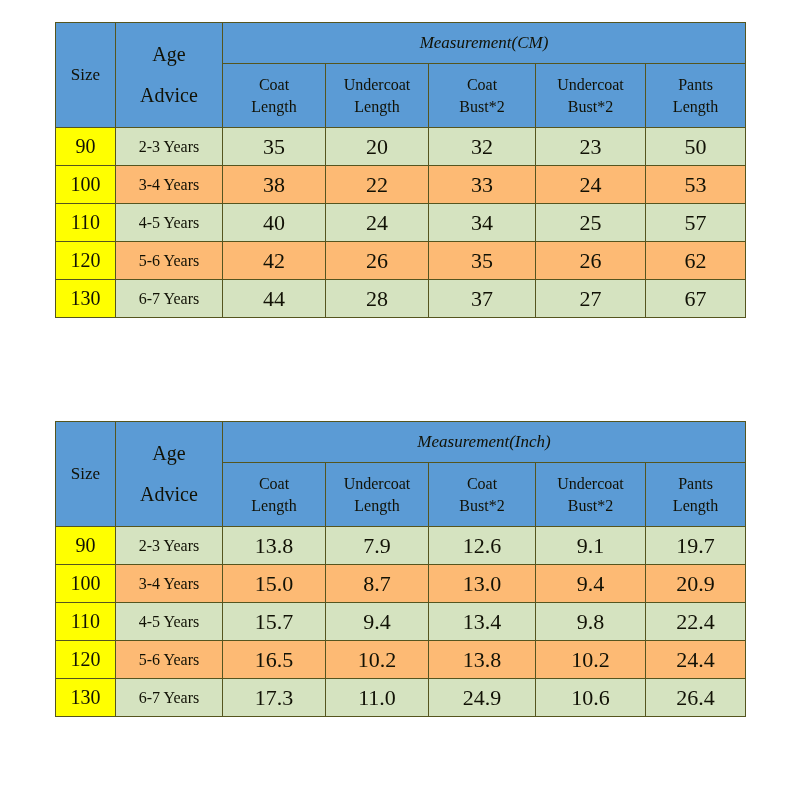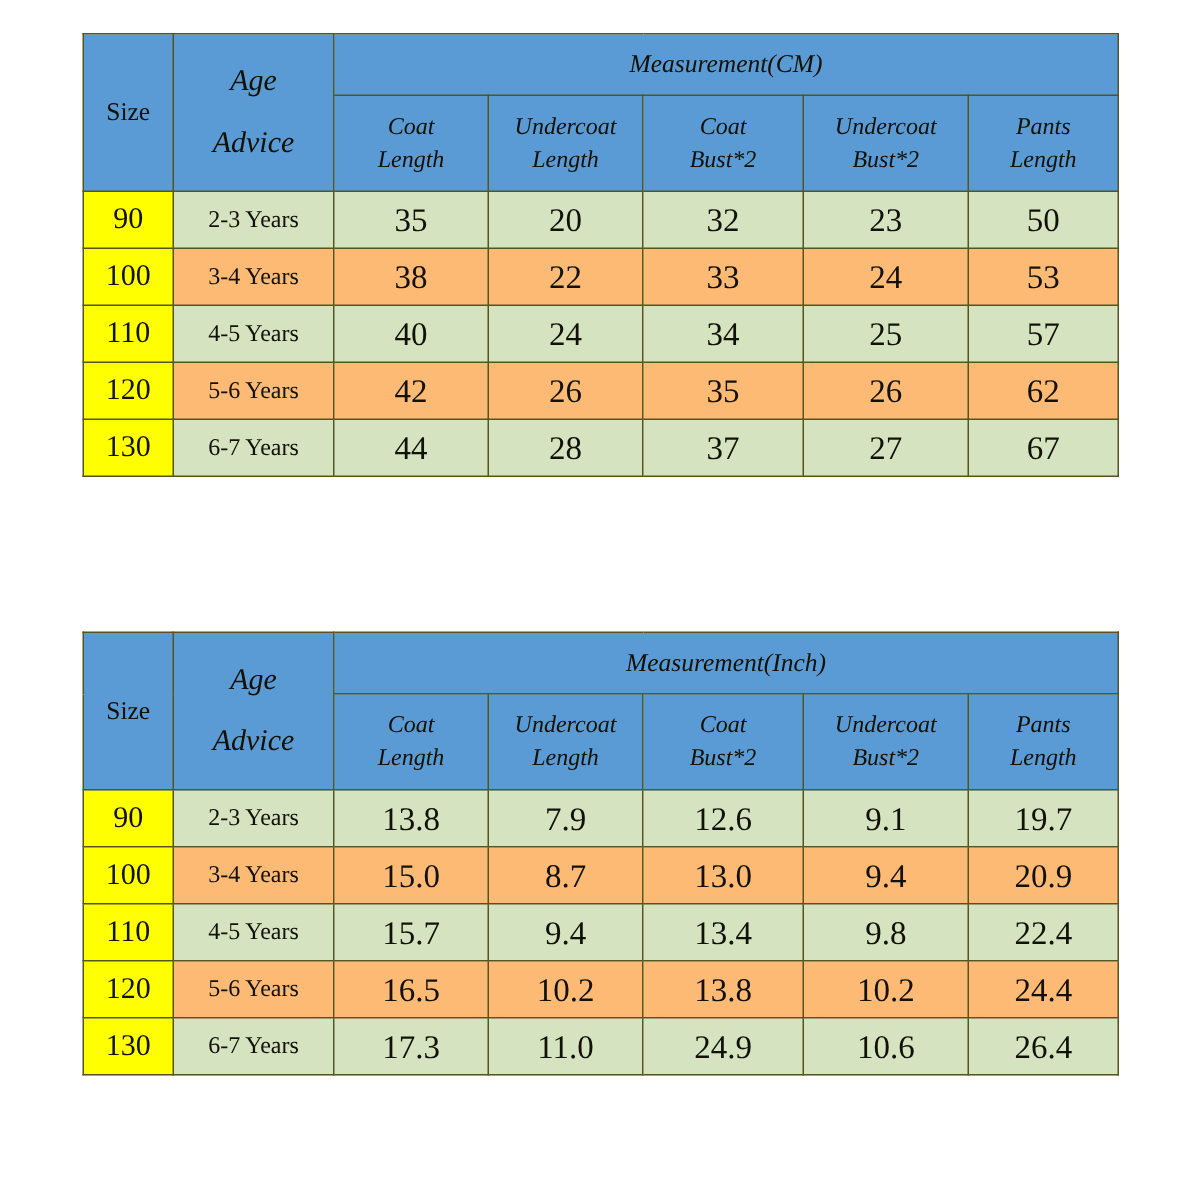--- a/index.html
+++ b/index.html
@@ -76,30 +76,29 @@
     display: flex;
     flex-direction: column;
     justify-content: space-between;
     align-items: center;
     height: 86px;
     padding: 8px 0;
     box-sizing: border-box;
     font-size: 20px;
   }
 
-  .hdr-stack span { display: block; font-style: italic; }
+  .hdr-stack span { display: block; }
 
   .sub-stack {
     display: flex;
     flex-direction: column;
     justify-content: flex-end;
     align-items: center;
     line-height: 1.35;
     font-size: 16px;
-    font-style: italic;
   }
 
   
   .size-table tbody tr { height: 38px; }
 
   .cell-size {
     background: #ffff00;
     font-size: 20px;
     font-weight: bold;
     color: #231f06;

